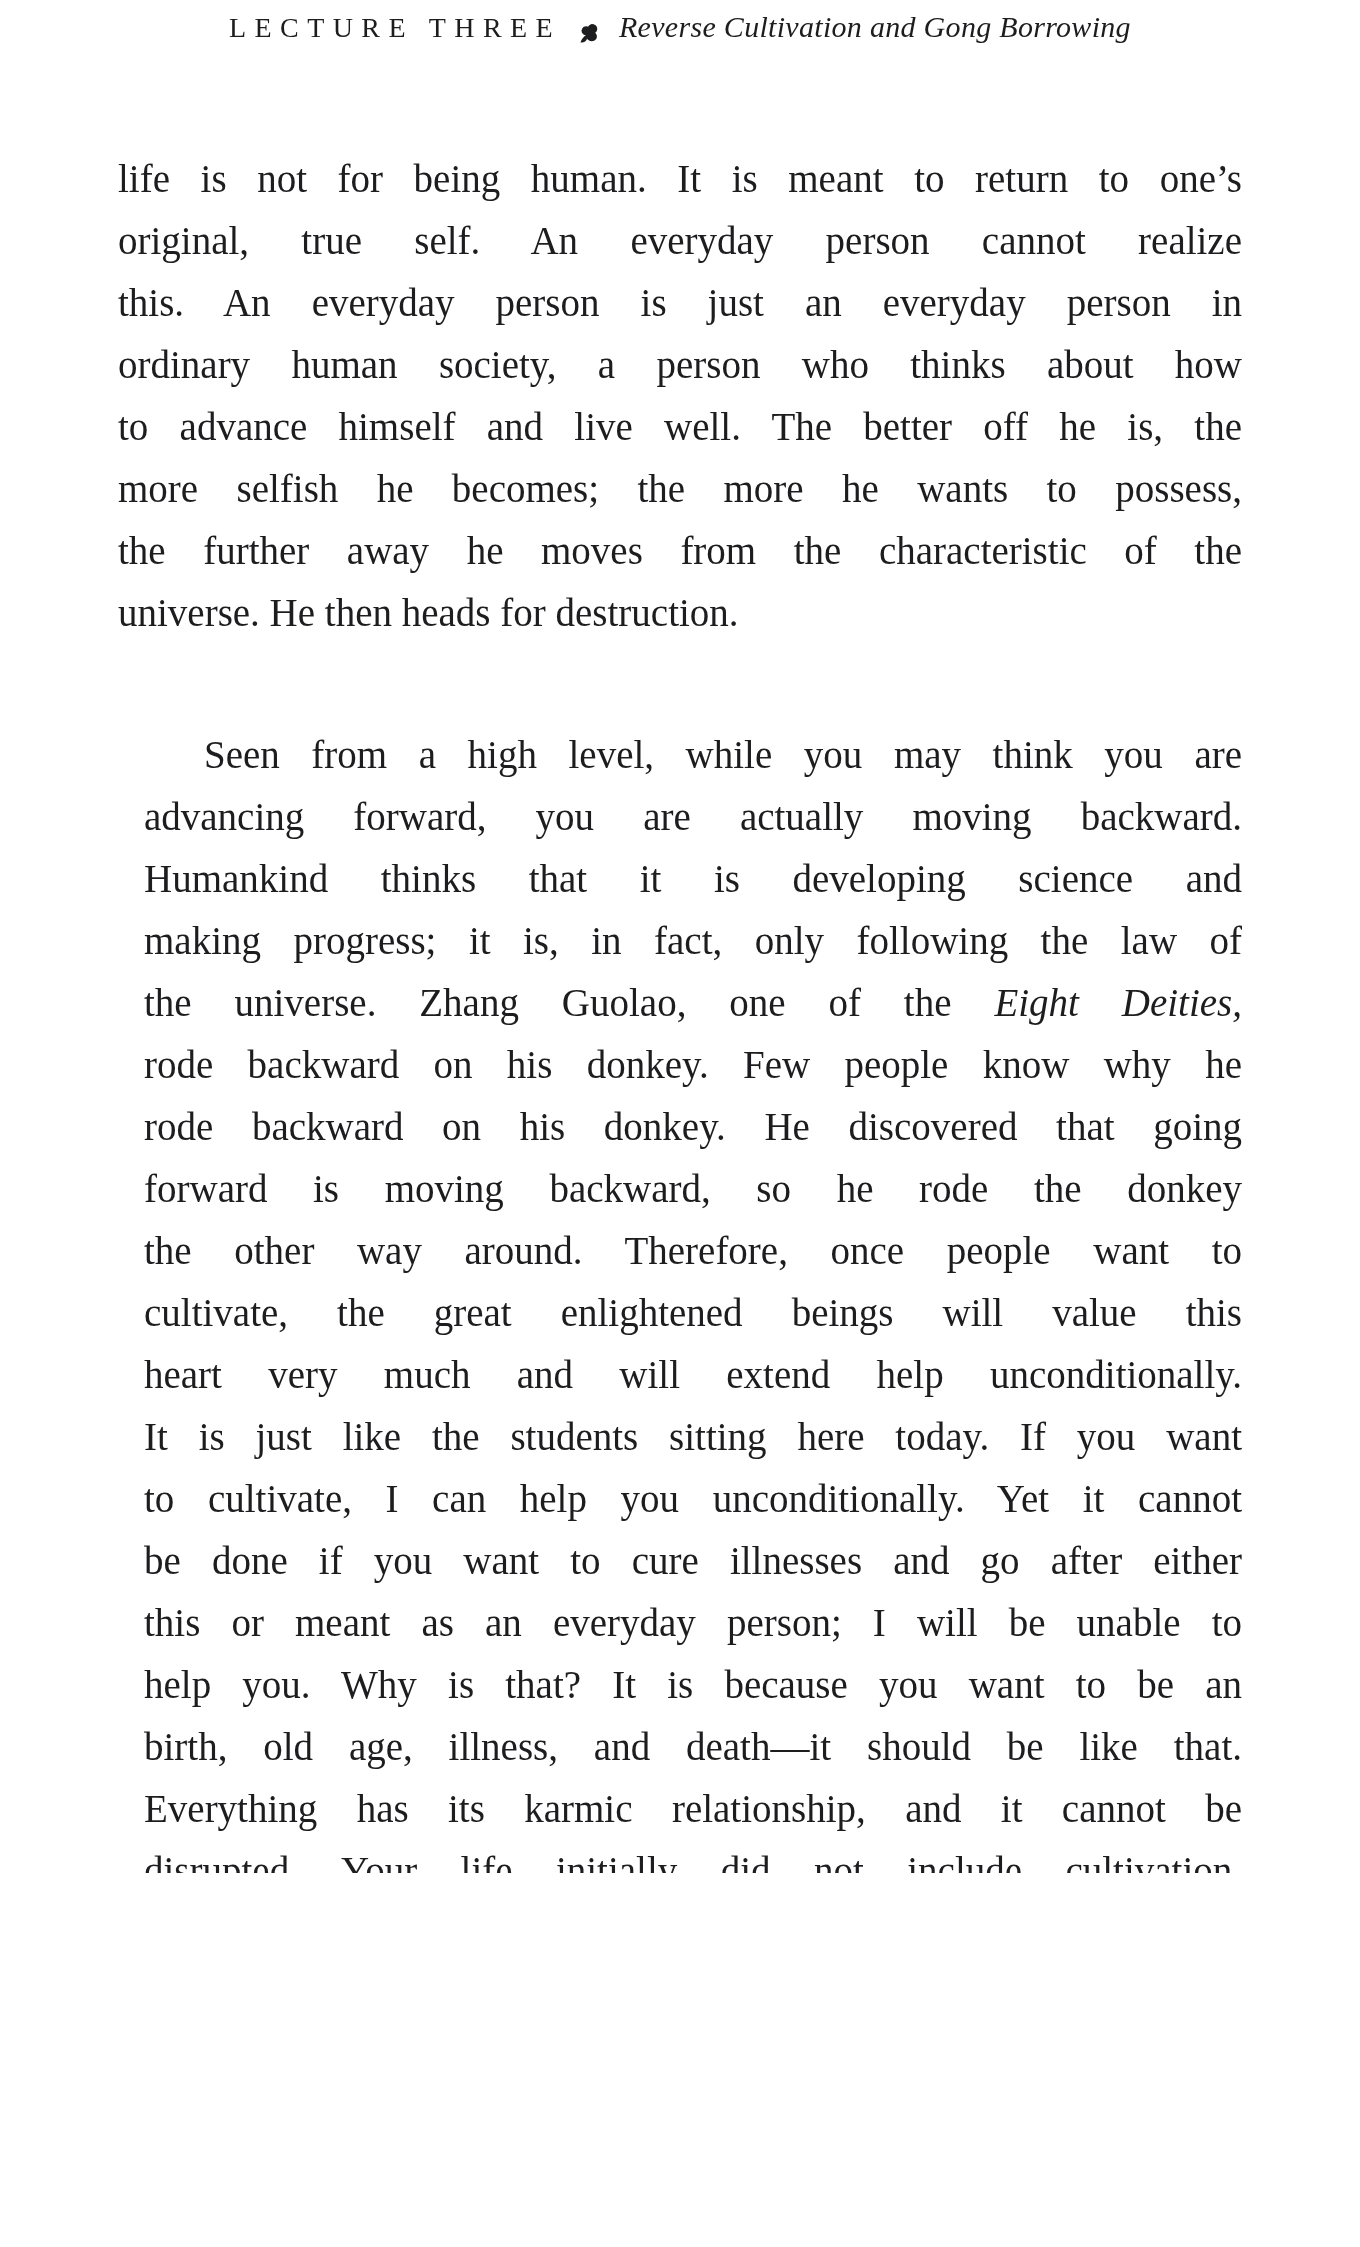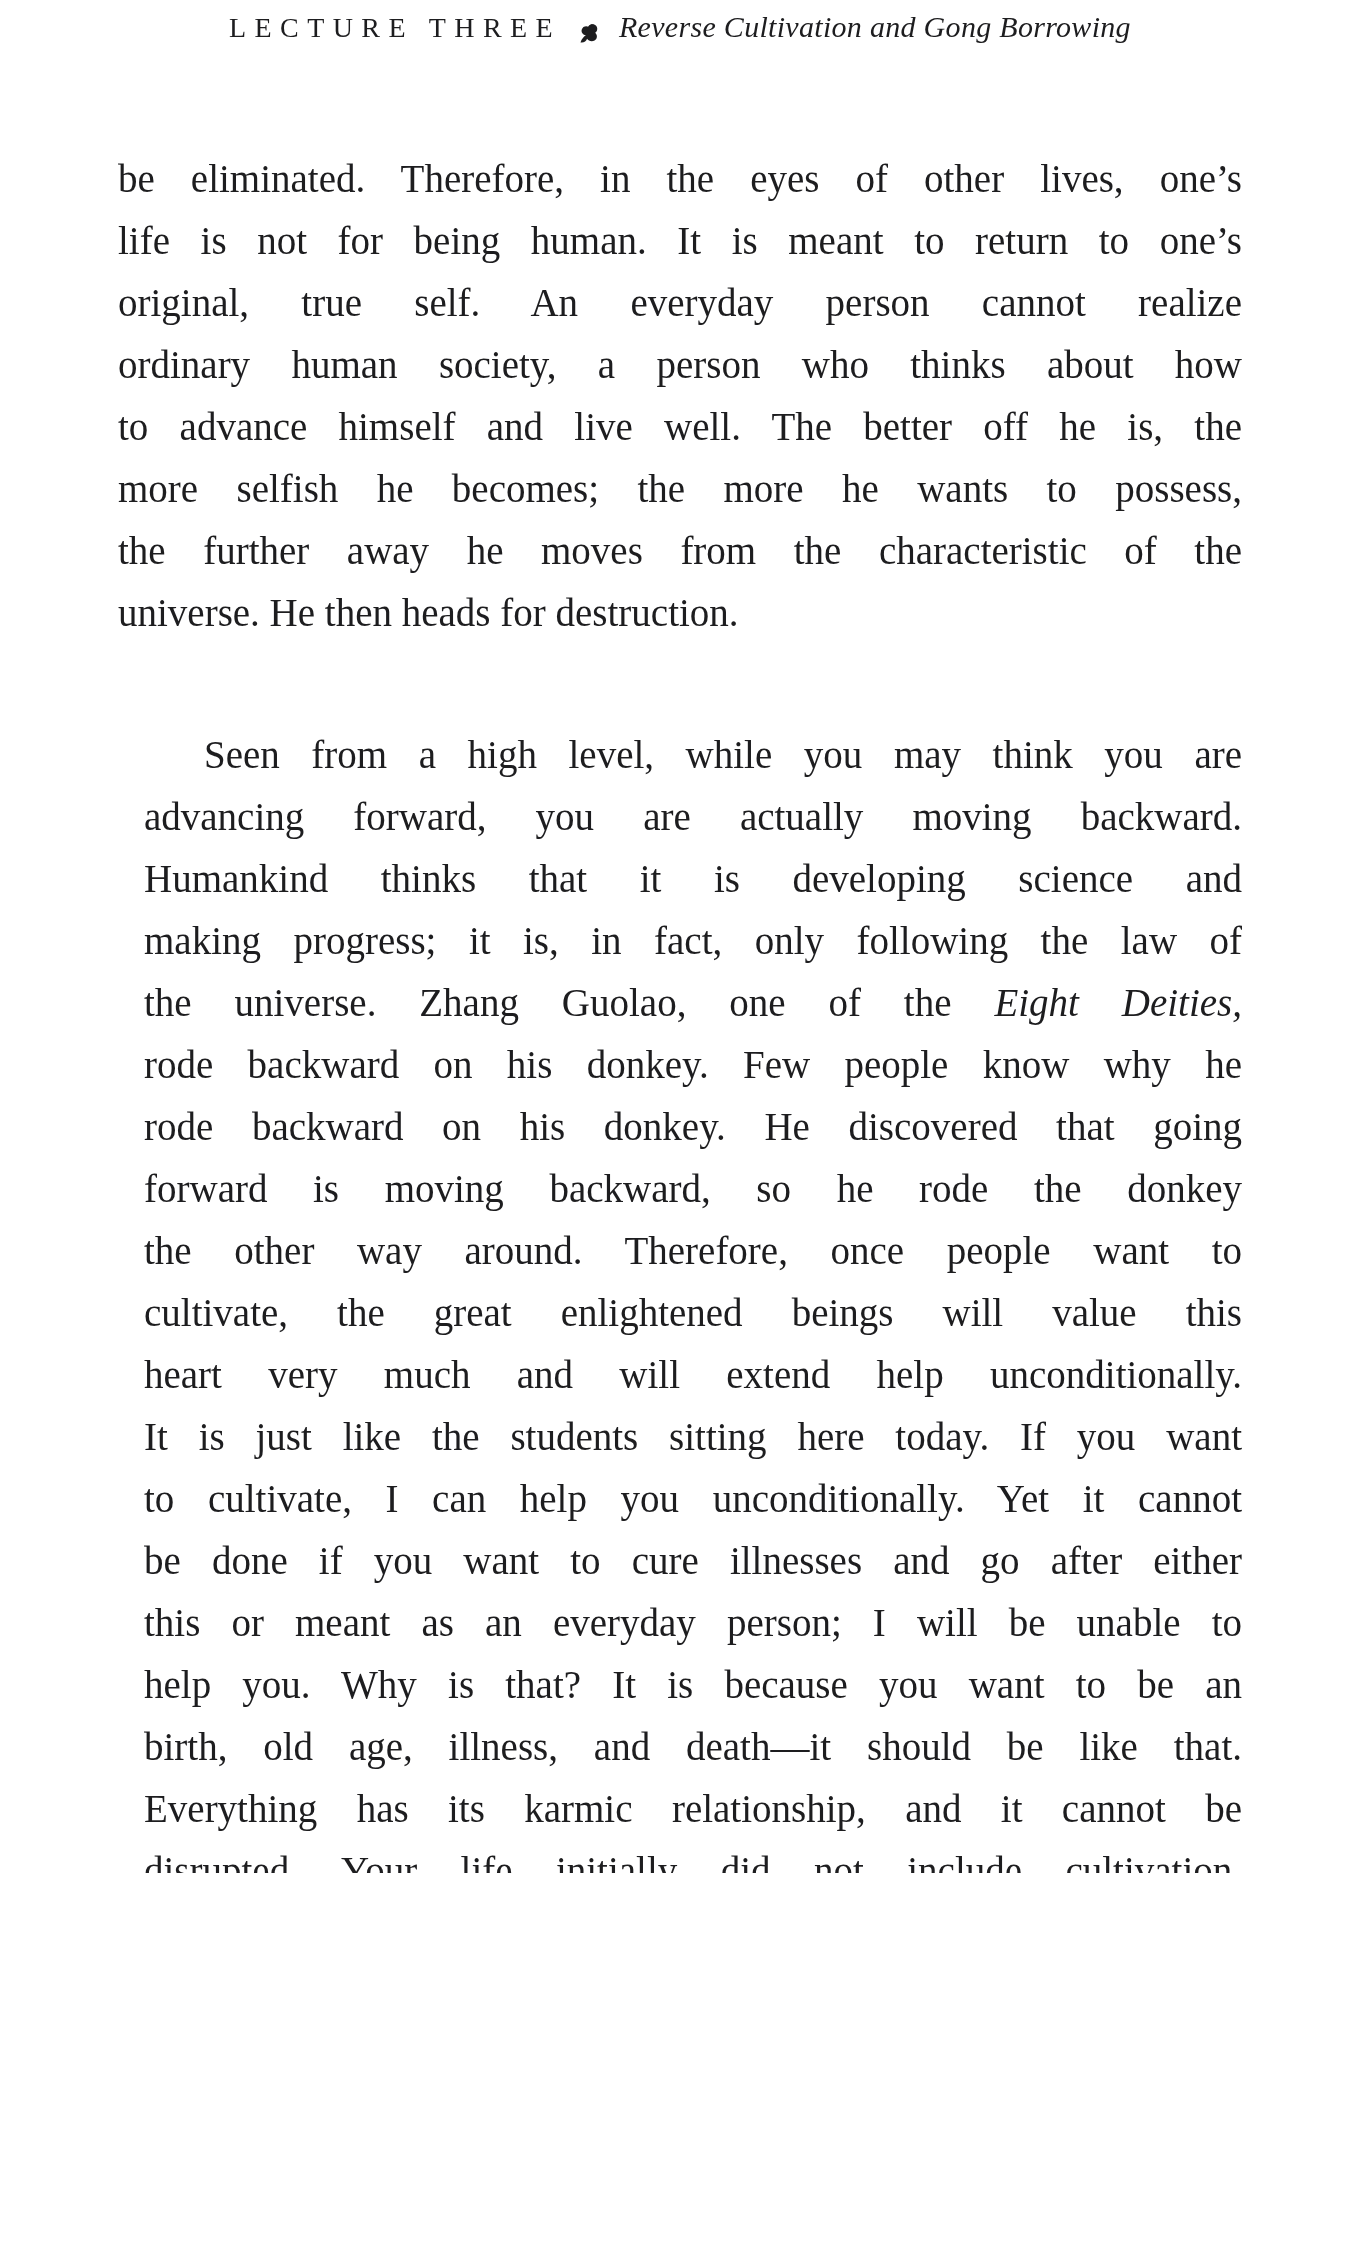--- a/index.html
+++ b/index.html
@@ -90,23 +90,23 @@
       <svg viewBox="0 0 24 26" xmlns="http://www.w3.org/2000/svg" aria-hidden="true">
         <path fill="#1d1d1f" d="M3.2 23.5 C5.8 24.2 8.6 22.6 9.3 20.2 C10.6 22.4 13.8 23.2 16.2 21.8 C18.9 20.2 19.1 16.6 16.8 14.6 C19.2 13.0 19.4 9.4 17.1 7.6 C14.9 5.9 11.8 6.7 10.7 9.1 C8.3 7.7 5.2 8.9 4.4 11.5 C3.6 14.1 5.5 16.6 8.2 16.8 C6.0 18.4 4.3 20.7 3.2 23.5 Z"></path>
         <path fill="#1d1d1f" d="M9.8 12.6 C11.0 10.2 13.1 8.3 15.9 7.3 C14.2 6.2 12.1 6.6 10.9 8.2 C9.9 9.5 9.5 11.2 9.8 12.6 Z"></path>
       </svg>
     </span>
     <span class="header-title">Reverse Cultivation and Gong Borrowing</span>
   </div>
 
   <div class="body-text" id="body-text">
       <div class="paragraph">
-        <div class="line"><span>be eliminated. Therefore, in the eyes of other lives, one’s</span></div>
         <div class="line"><span>life is not for being human. It is meant to return to one’s</span></div>
         <div class="line"><span>original, true self. An everyday person cannot realize</span></div>
+        <div class="line"><span>this. An everyday person is just an everyday person in</span></div>
         <div class="line"><span>ordinary human society, a person who thinks about how</span></div>
         <div class="line"><span>to advance himself and live well. The better off he is, the</span></div>
         <div class="line"><span>more selfish he becomes; the more he wants to possess,</span></div>
         <div class="line"><span>the further away he moves from the characteristic of the</span></div>
         <div class="line unjustified"><span>universe. He then heads for destruction.</span></div>
       </div>
       <div class="paragraph indented">
         <div class="line"><span>Seen from a high level, while you may think you are</span></div>
         <div class="line"><span>advancing forward, you are actually moving backward.</span></div>
         <div class="line"><span>Humankind thinks that it is developing science and</span></div>

